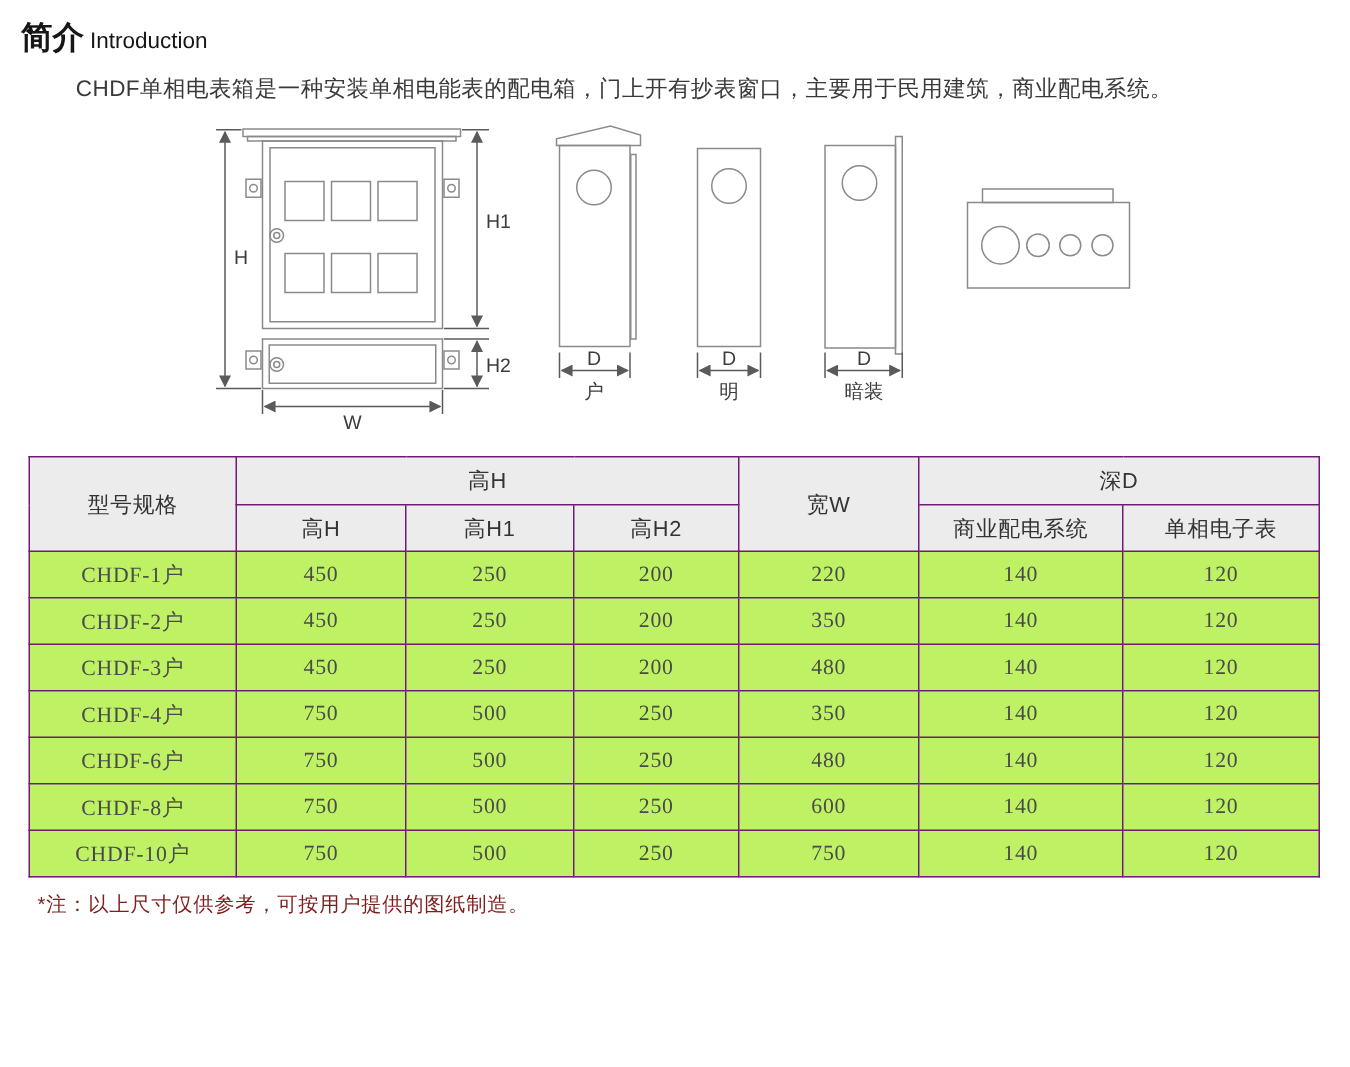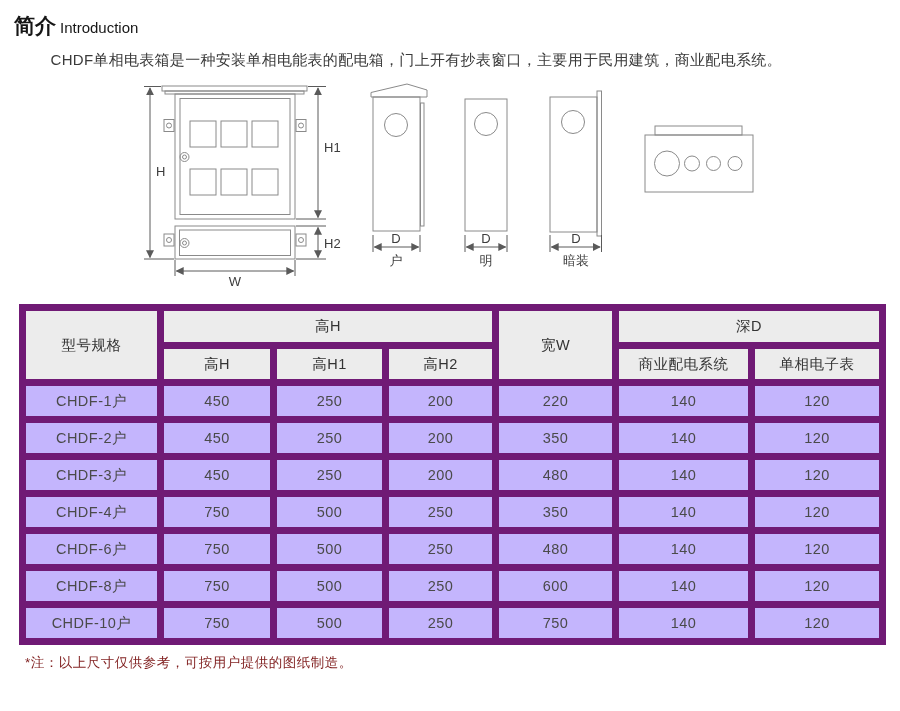--- a/index.html
+++ b/index.html
@@ -24,27 +24,27 @@
   svg.figure { display:block; margin-top:5px; }
   svg .outline { fill:none; stroke:#8a8a8a; stroke-width:1; }
   svg .dim { stroke:#5a5a5a; stroke-width:1; fill:none; }
   svg .dimtext { fill:#3c3c3c; font-size:13px; font-family:"Liberation Sans",sans-serif; }
   svg .cjk { fill:#3c3c3c; font-size:13px; font-family:"Liberation Sans",sans-serif; }
   table.spec {
     border-collapse:collapse; margin:15px 0 0 19px; table-layout:fixed;
     font-size:14.5px; color:#4a4a4a;
   }
   table.spec th, table.spec td {
-    border:7px solid #701a75; text-align:center; vertical-align:middle;
+    border:1px solid #701a75; text-align:center; vertical-align:middle;
     padding:0; font-weight:normal; letter-spacing:0.5px;
   }
   table.spec thead th { background:#ececec; color:#333; }
   table.spec thead tr.r1 th { height:31px; }
   table.spec thead tr.r2 th { height:30px; }
-  table.spec tbody td { height:30px; background:#c4b5fd; }
+  table.spec tbody td { height:30px; background:#bef264;font-family:Liberation Serif, serif; }
   .note { margin:9px 0 0 25px; font-size:13.5px; color:#7f1d1d; letter-spacing:0.5px; }
 </style>
 </head>
 <body>
 
 <div class="page">
 
 
   <div class="sec-head">
     <span class="zh">简介</span><span class="en">Introduction</span>

